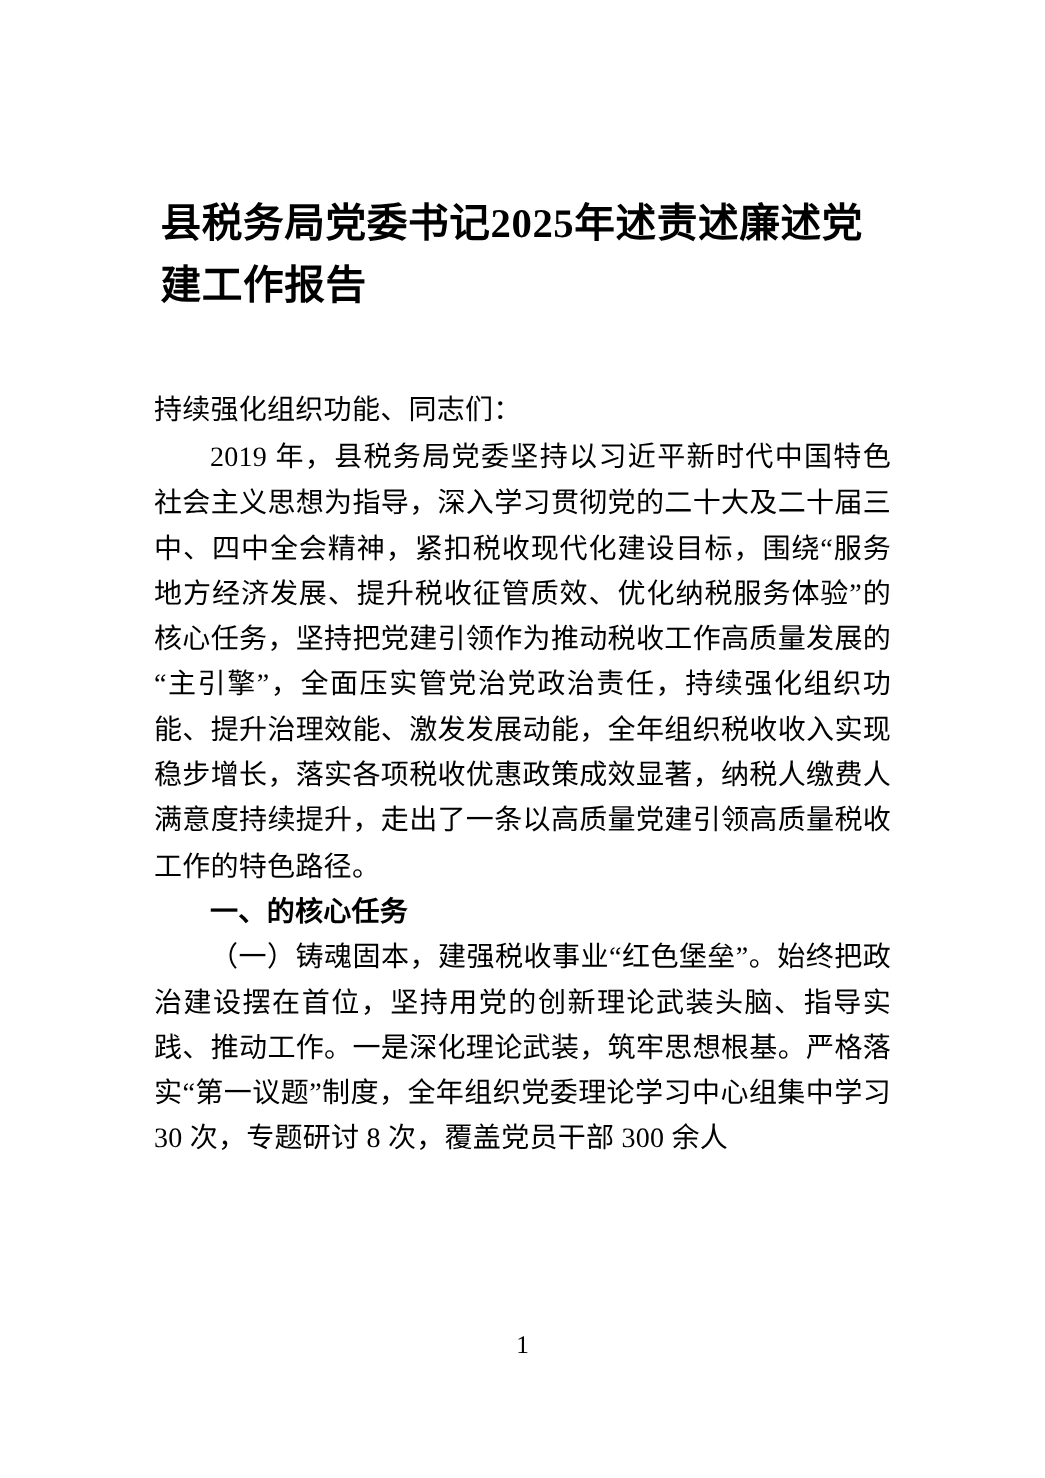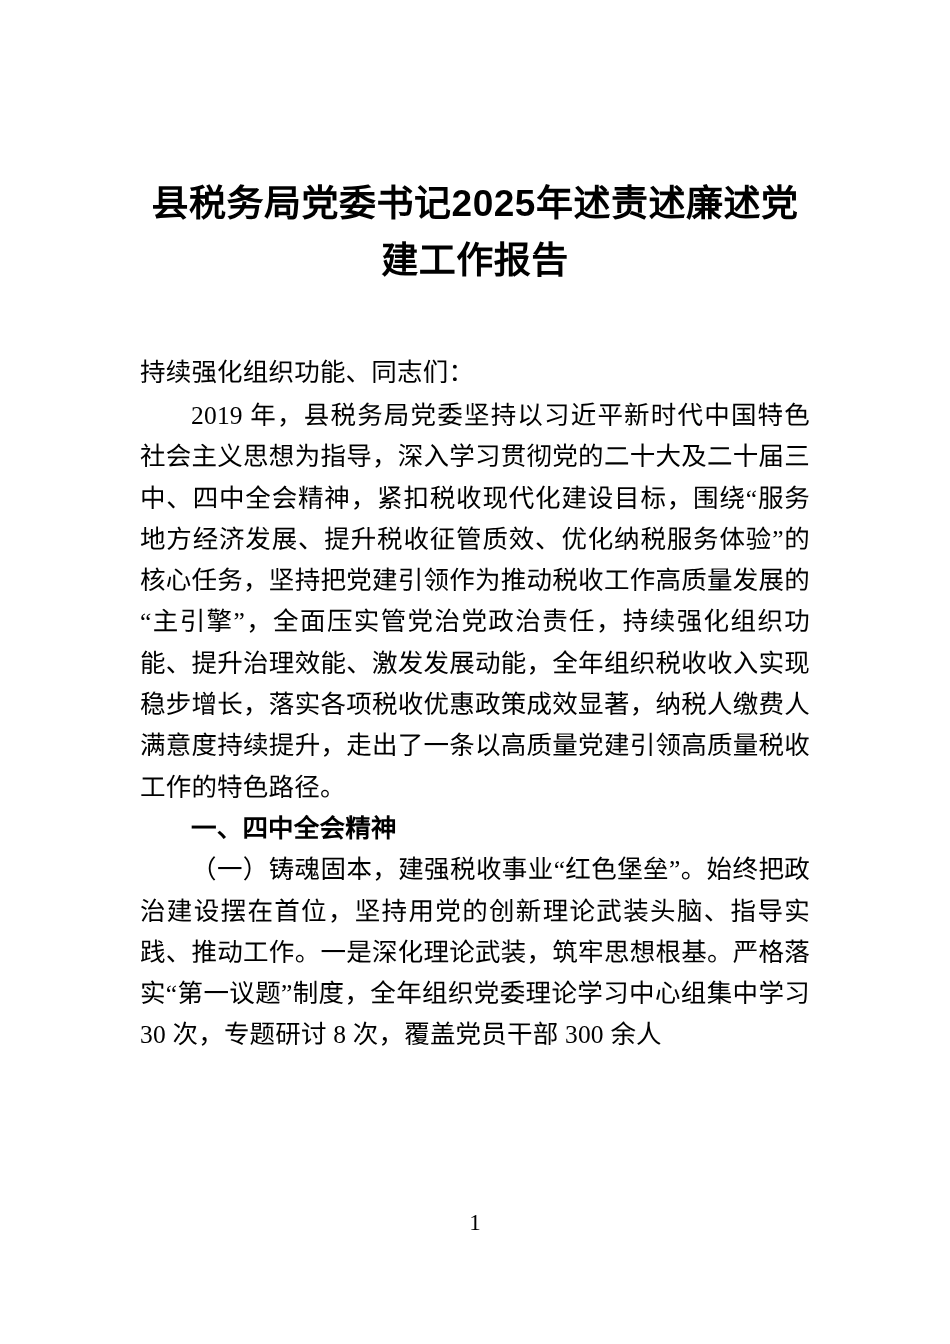--- a/index.html
+++ b/index.html
@@ -18,25 +18,25 @@
   }
   .page {
     width: 950px;
     height: 1344px;
     box-sizing: border-box;
     padding: 175px 140px 60px 140px;
     position: relative;
     background: #ffffff;
   }
   .doc-title {
-    font-family: Liberation Sans, sans-serif;
+    font-family: Liberation Serif, serif;
     font-weight: bold;
     font-size: 37px;
     line-height: 1.55;
-    text-align: center;
+    text-align: left;
     letter-spacing: 0.5px;
     margin: 0 0 62px 0;
     padding: 0 6px;
   }
   .salutation {
     font-size: 25.5px;
     line-height: 1.62;
     margin: 0 0 2px 0;
     text-align: justify;
     text-justify: inter-ideograph;
@@ -73,19 +73,19 @@
 <body>
 
 <div class="page">
 
   <h1 class="doc-title">县税务局党委书记2025年述责述廉述党建工作报告</h1>
 
   <p class="salutation">持续强化组织功能、同志们：</p>
 
   <p class="body-par">2019 年，县税务局党委坚持以习近平新时代中国特色社会主义思想为指导，深入学习贯彻党的二十大及二十届三中、四中全会精神，紧扣税收现代化建设目标，围绕“服务地方经济发展、提升税收征管质效、优化纳税服务体验”的核心任务，坚持把党建引领作为推动税收工作高质量发展的“主引擎”，全面压实管党治党政治责任，持续强化组织功能、提升治理效能、激发发展动能，全年组织税收收入实现稳步增长，落实各项税收优惠政策成效显著，纳税人缴费人满意度持续提升，走出了一条以高质量党建引领高质量税收工作的特色路径。</p>
 
-  <p class="heading-1">一、四中全会精神</p>
+  <p class="heading-1">一、的核心任务</p>
 
   <p class="body-par">（一）铸魂固本，建强税收事业“红色堡垒”。始终把政治建设摆在首位，坚持用党的创新理论武装头脑、指导实践、推动工作。一是深化理论武装，筑牢思想根基。严格落实“第一议题”制度，全年组织党委理论学习中心组集中学习 30 次，专题研讨 8 次，覆盖党员干部 300 余人</p>
 
   <div class="page-number">1</div>
 
 </div>
 
 </body></html>

